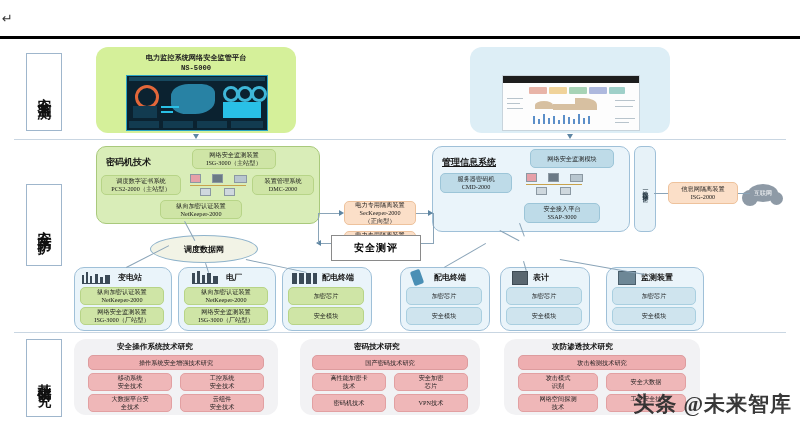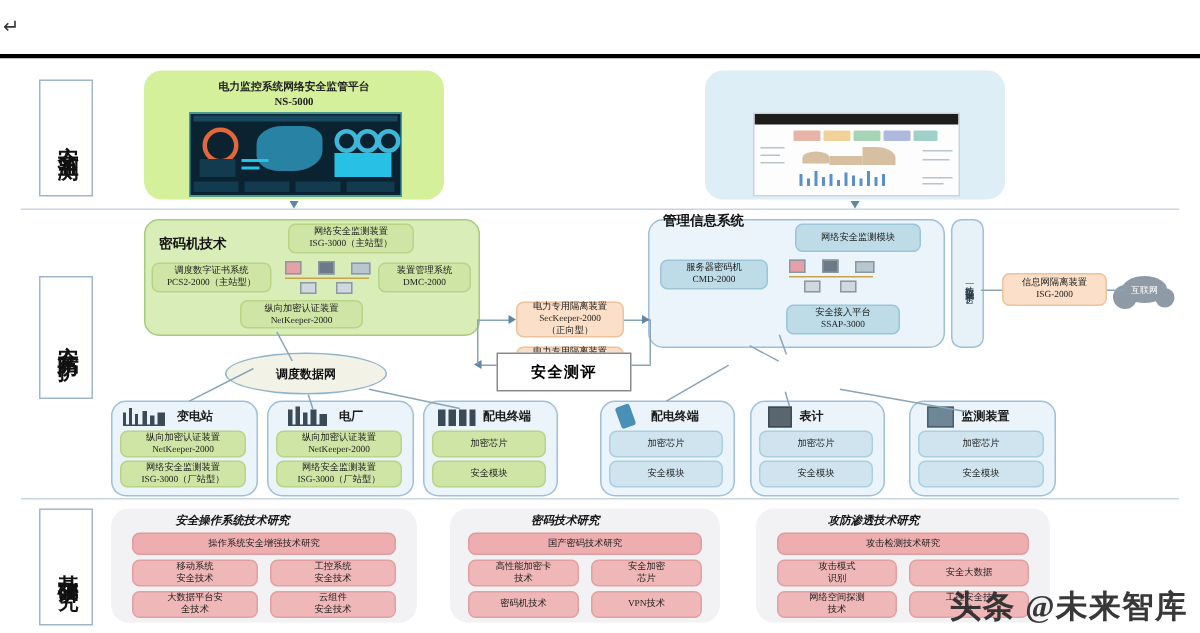--- a/index.html
+++ b/index.html
@@ -37,21 +37,21 @@
   .frame{position:absolute;border:1px solid #9fc0d8;border-radius:10px;background:#eaf4fa;}
   .frame.green{background:#d9edb8;border-color:#a9c97c;}
   .frame.plain{background:#f2f2f4;border:none;border-radius:12px;}
 
   
   .panel{position:absolute;border-radius:12px;}
   .panel .cap{
     text-align:center;font-size:7.2px;line-height:10px;color:#222;
     padding-top:6px;font-family:"Liberation Serif","DejaVu Serif",serif;font-weight:bold;
   }
-  .panel .cap .model{display:block;font-family:Liberation Serif, serif;font-weight:bold;}
+  .panel .cap .model{display:block;font-family:Liberation Mono, monospace;font-weight:bold;}
   .panel-green{background:#d5f09a;}
   .panel-blue{background:#ddeef6;}
 
   
   .dash-dark{position:absolute;background:#0b2230;border:1px solid #2aa3c4;overflow:hidden;}
   .dash-dark .bar{position:absolute;background:#17485e;}
   .dash-dark .ring{position:absolute;border-radius:50%;border:3px solid #e2673a;}
   .dash-dark .map{position:absolute;background:#2e93b8;border-radius:40% 30% 45% 35%;opacity:.85;}
   .dash-dark .cell{position:absolute;background:#123b50;}
   .dash-dark .tiny{position:absolute;background:#29c0e6;}
@@ -77,21 +77,21 @@
   .b-box{background:#bedbe8;border:1px solid #9cc5d8;}
   .b-box2{background:#cfe4ee;border:1px solid #a9cfe0;}
   .o-box{background:#fbdfc8;border:1px solid #eec29c;}
   .p-box{background:#efb7b8;border:1px solid #e2a0a2;}
   .p-box-head{background:#eeaeb0;border:1px solid #dd9c9e;}
 
   .region-title{
     position:absolute;font-family:"Liberation Serif","DejaVu Serif",serif;
     font-weight:bold;font-size:9px;color:#141414;
   }
-  .region-title.small{font-size:7.6px;font-style:italic;}
+  .region-title.small{font-size:7.6px;}
 
   
   .ellipse{
     position:absolute;border:1px solid #8fb3cb;border-radius:50%;
     background:#f2f3e6;display:flex;align-items:center;justify-content:center;
     font-family:"Liberation Serif","DejaVu Serif",serif;font-weight:bold;
     font-size:8px;color:#111;
   }
   .ellipse.blue{background:#e9f2f8;}
 
@@ -271,21 +271,21 @@
     <span class="l2">（反向型）</span>
   </div>
 
   <div class="ln-h" style="left:318px;top:174px;width:22px;"></div>
   <div class="arrow-r" style="left:339px;top:171px;"></div>
   <div class="ln-h" style="left:318px;top:204px;width:22px;"></div>
   <div class="arrow-l" style="left:316px;top:201px;"></div>
   <div class="ln-v" style="left:318px;top:174px;height:30px;"></div>
 
   <div class="frame" style="left:432px;top:107px;width:196px;height:84px;"></div>
-  <div class="region-title" style="left:442px;top:102px;">管理信息系统</div>
+  <div class="region-title" style="left:442px;top:117px;text-decoration:underline;">管理信息系统</div>
 
   <div class="box b-box" style="left:530px;top:110px;width:84px;height:19px;">
     <span>网络安全监测模块</span>
   </div>
   <div class="box b-box" style="left:440px;top:134px;width:72px;height:20px;">
     <span>服务器密码机</span>
     <span class="l2">CMD-2000</span>
   </div>
   <div class="box b-box" style="left:524px;top:164px;width:76px;height:20px;">
     <span>安全接入平台</span>

